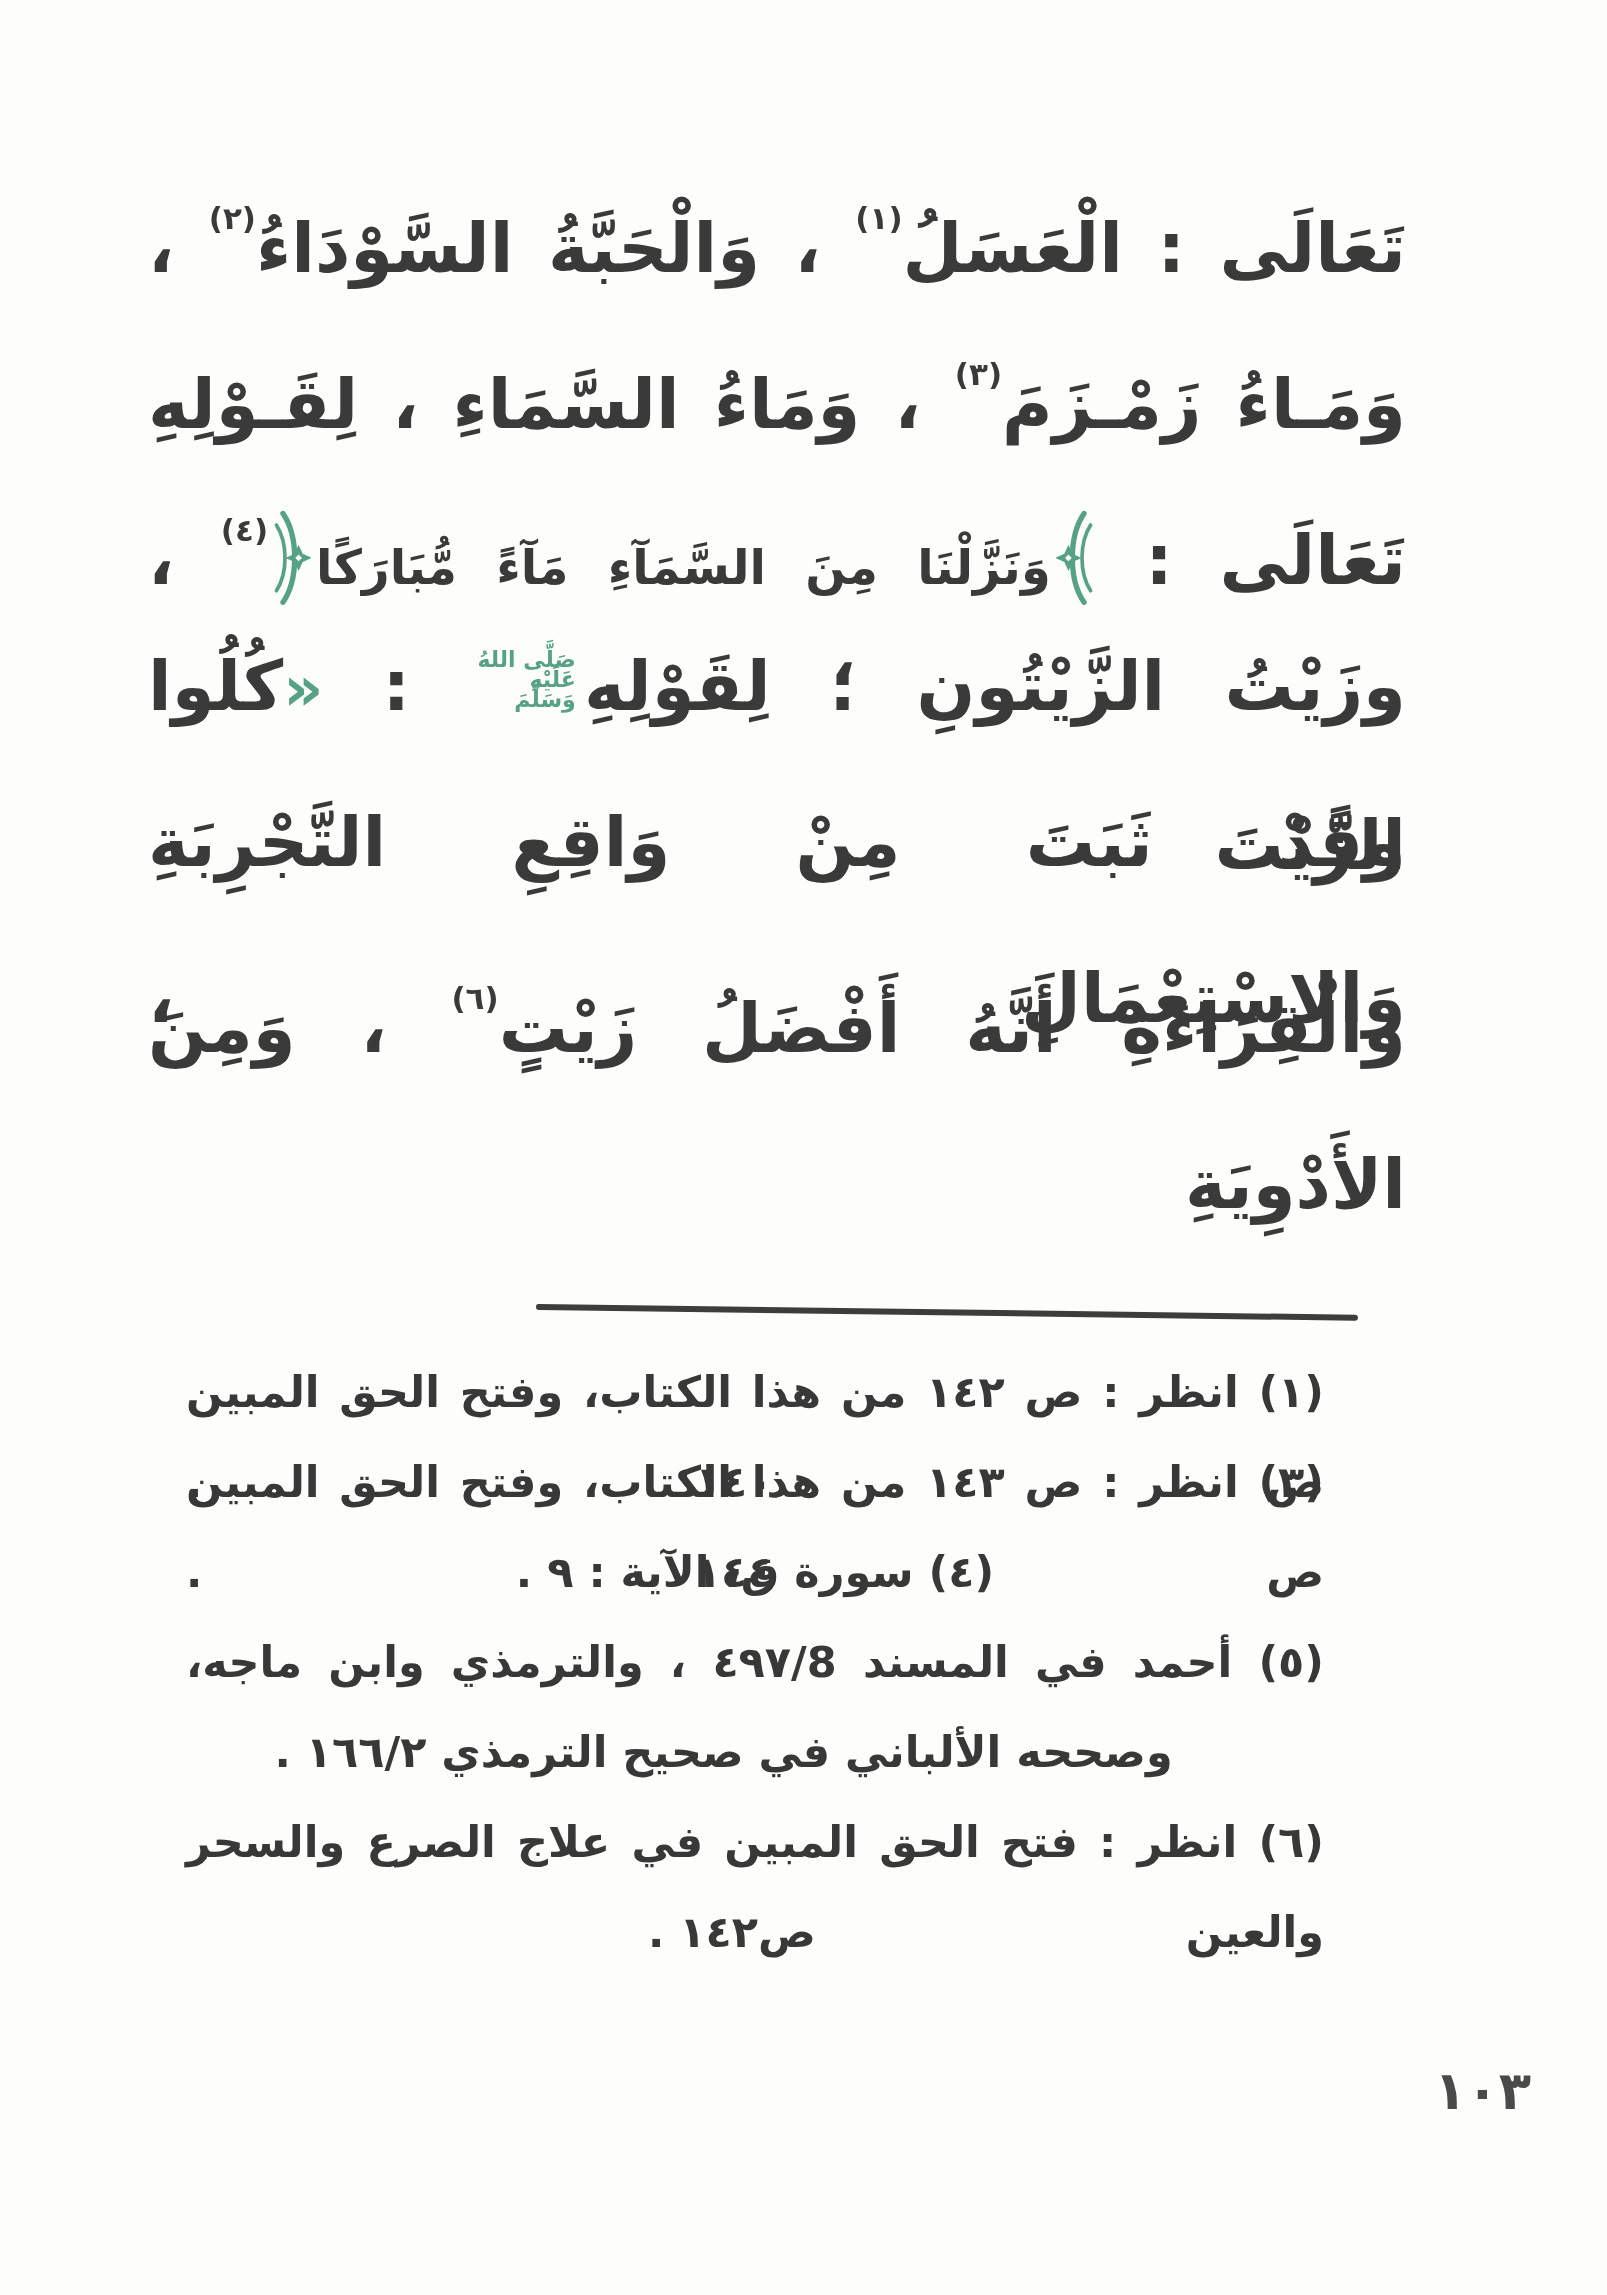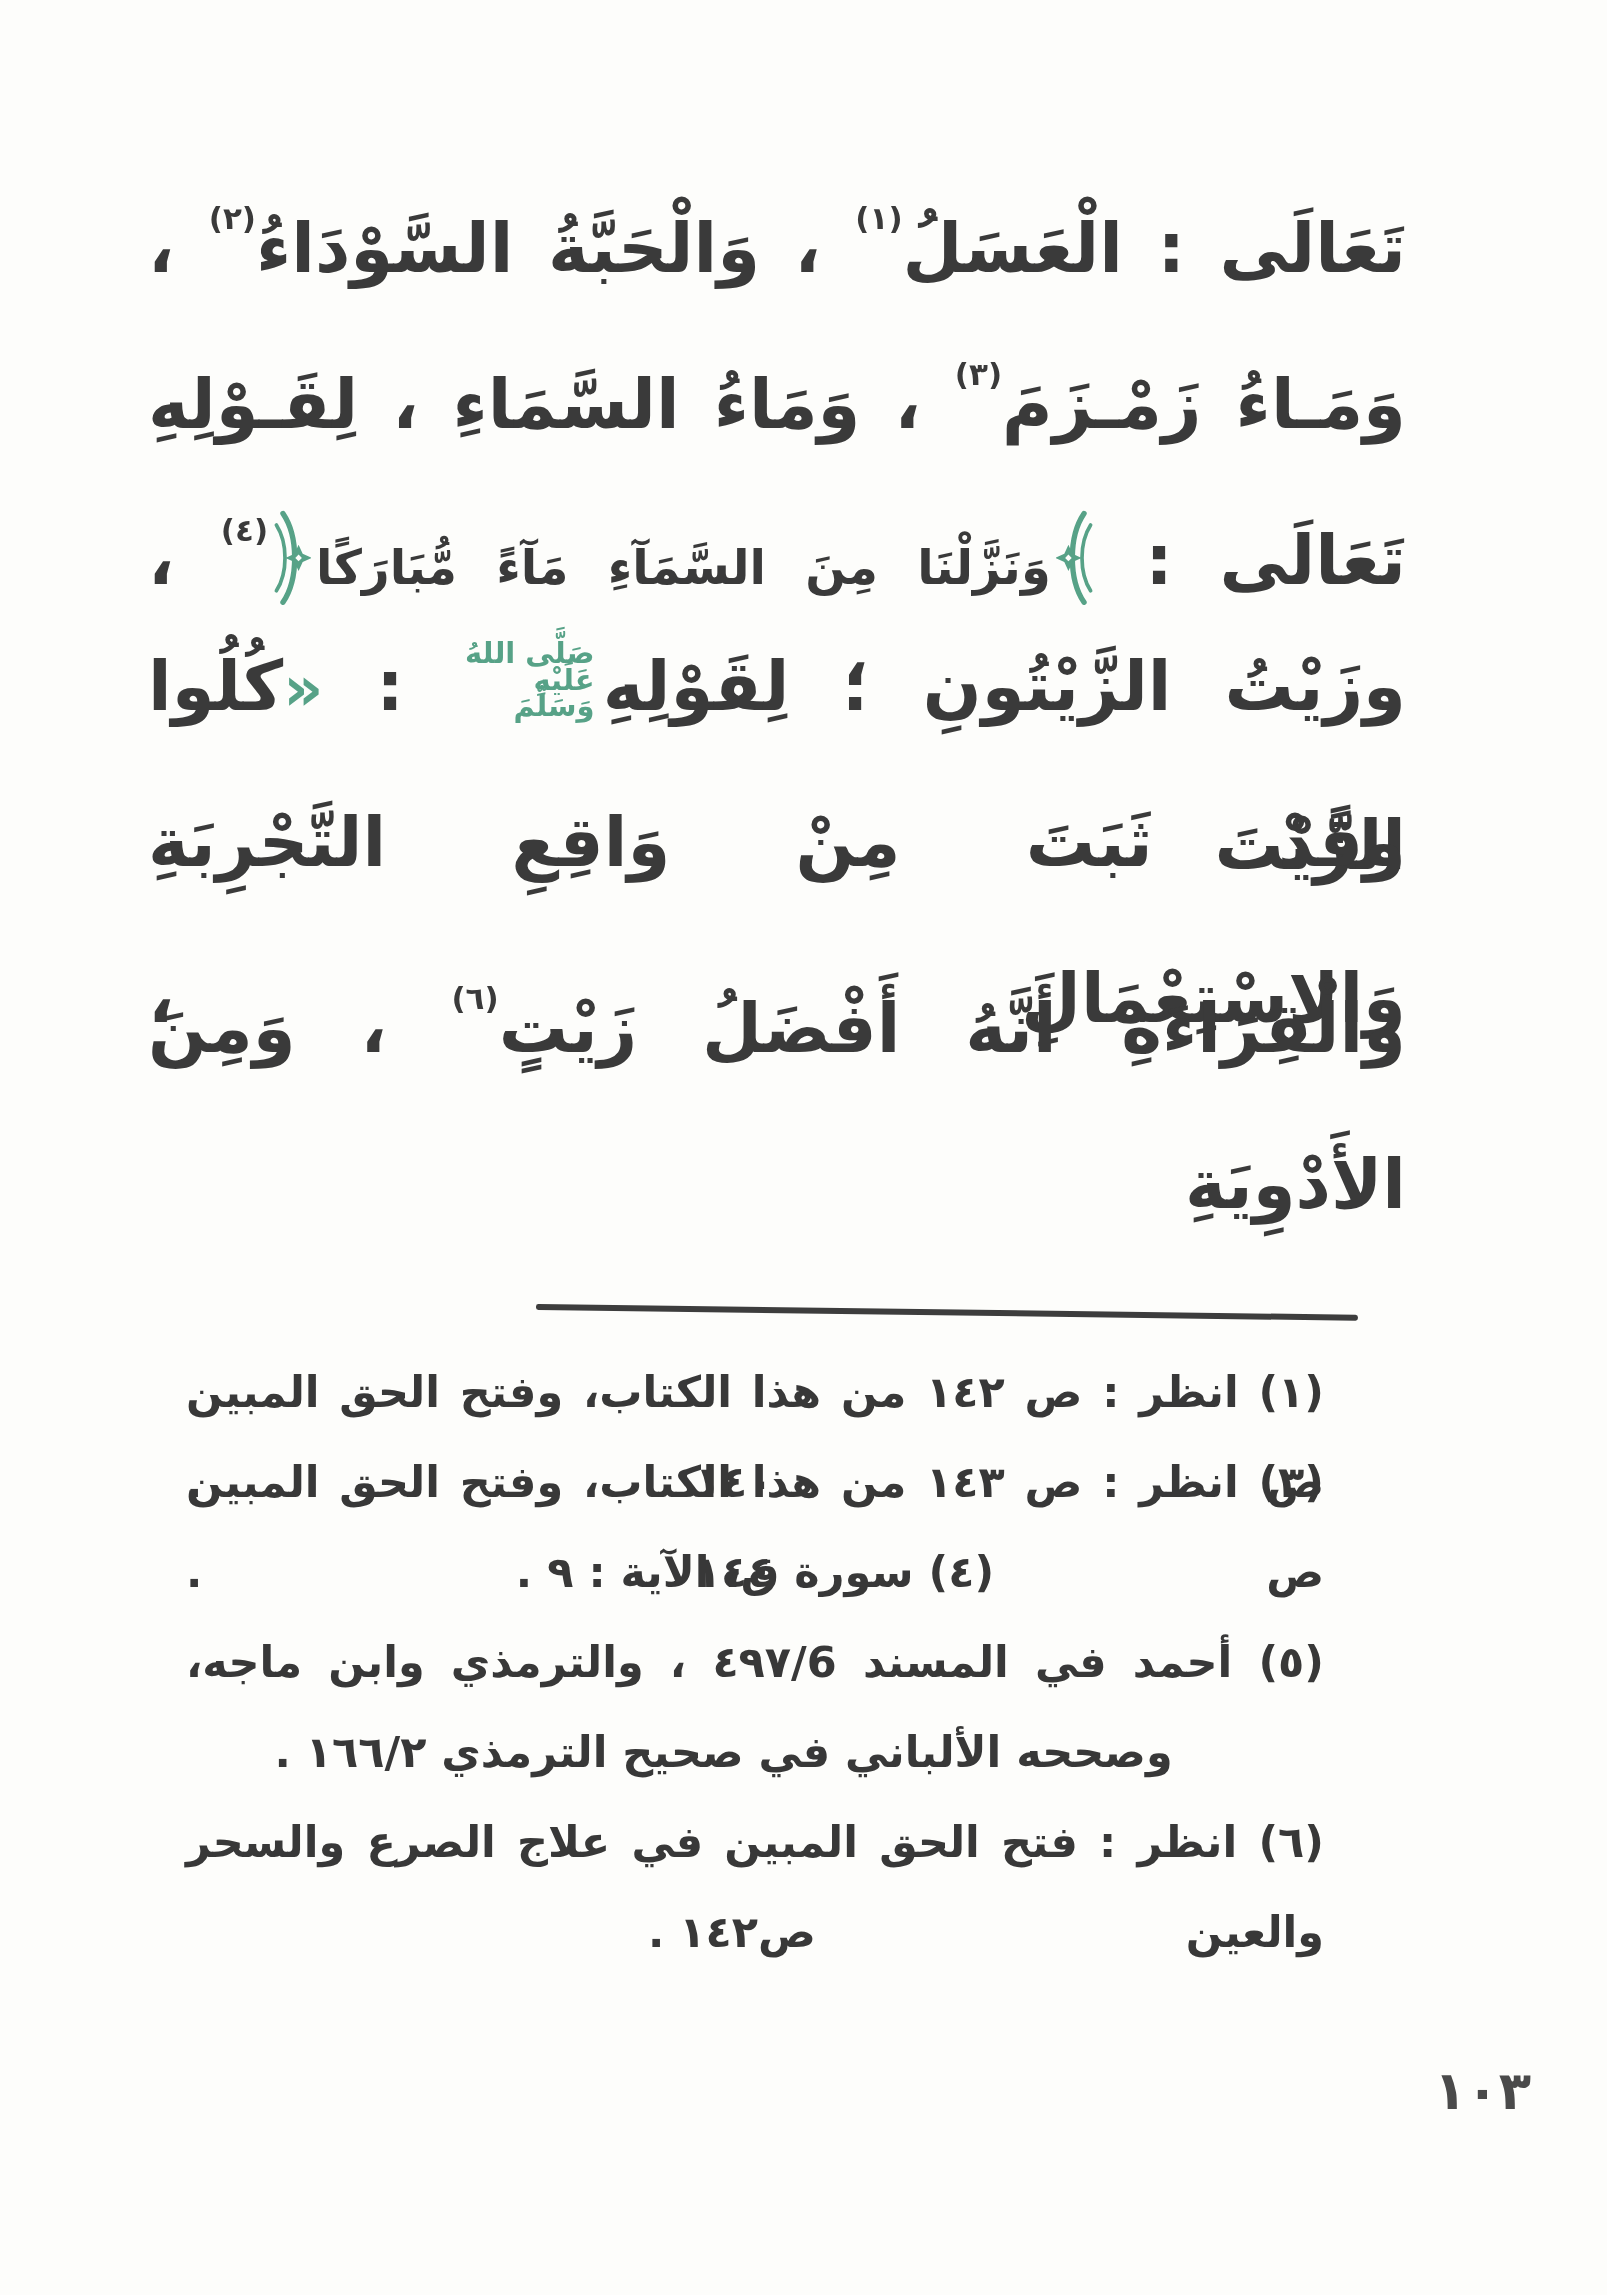--- a/index.html
+++ b/index.html
@@ -45,21 +45,21 @@
     font-weight: 700;
     font-size: 0.9em;
   }
   .honorific {
     display: inline-block;
     vertical-align: middle;
     transform: translateY(-11.5px);
     margin: 0 8.2px;
     text-align: center;
     line-height: 0.92;
-    font-size: 29px;
+    font-size: 22px;
     font-weight: 700;
     color: #57a287;
     white-space: nowrap;
   }
   .honorific span { display: block; }
   .orn {
     display: inline-block;
     vertical-align: middle;
     margin: 0 5px;
     transform: translateY(-6.6px);
@@ -157,21 +157,21 @@
     </div>
 
   </div>
 
   <div class="separator"></div>
 
   <div class="footnotes">
     <div class="fn fn-justify">(١) انظر : ص ١٤٢ من هذا الكتاب، وفتح الحق المبين ص ١٤٠ .</div>
     <div class="fn fn-justify">(٣) انظر : ص ١٤٣ من هذا الكتاب، وفتح الحق المبين ص ١٤٤ .</div>
     <div class="fn fn-right">(٤) سورة ق، الآية : ٩ .</div>
-    <div class="fn fn-justify">(٥) أحمد في المسند ٤٩٧/6 ، والترمذي وابن ماجه،</div>
+    <div class="fn fn-justify">(٥) أحمد في المسند ٤٩٧/8 ، والترمذي وابن ماجه،</div>
     <div class="fn fn-right fn-indent-sm">وصححه الألباني في صحيح الترمذي ١٦٦/٢ .</div>
     <div class="fn fn-justify">(٦) انظر : فتح الحق المبين في علاج الصرع والسحر والعين</div>
     <div class="fn fn-right fn-indent-lg">ص١٤٢ .</div>
   </div>
 
   <div class="page-number">١٠٣</div>
 
 </div>
 
 

